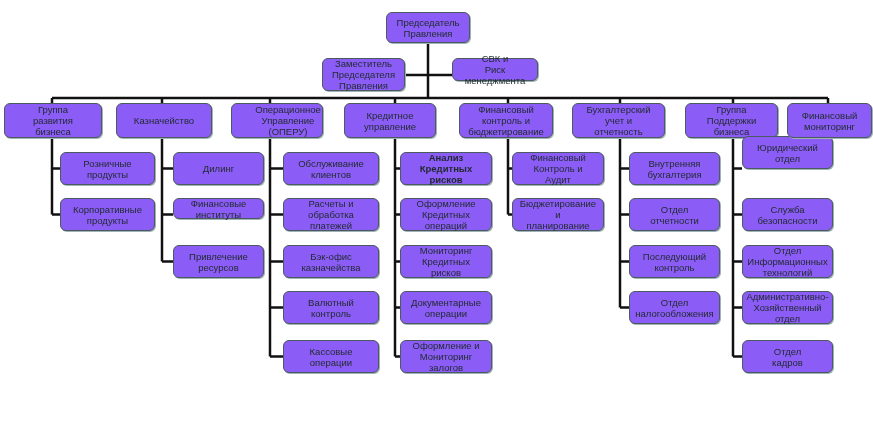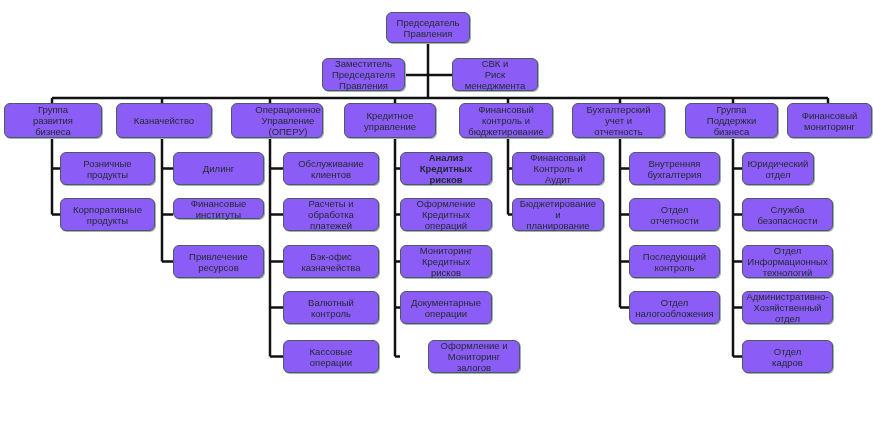--- a/index.html
+++ b/index.html
@@ -63,21 +63,21 @@
     <line x1="733" y1="356.5" x2="742" y2="356.5" stroke="#111" stroke-width="2.5"></line>
     <line x1="828" y1="98" x2="828" y2="103" stroke="#111" stroke-width="2.5"></line>
   </svg>
 
 <div class="box" style="left:386px;top:12px;width:84px;height:31px;">Председатель
 Правления</div>
 
 <div class="box" style="left:322px;top:58px;width:83px;height:33px;">Заместитель
 Председателя
 Правления</div>
-<div class="box" style="left:452px;top:58px;width:86px;height:33px;">СВК и
+<div class="box" style="left:452px;top:58px;width:86px;height:23px;">СВК и
 Риск
 менеджмента</div>
 
 <div id="depts">
     <div class="box" style="left: 4px; top: 103px; width: 98px; height: 35px;">Группа
 развития
 бизнеса</div>
     <div class="box" style="left: 60px; top: 152px; width: 95px; height: 33px;">Розничные
 продукты</div>
     <div class="box" style="left: 60px; top: 198px; width: 95px; height: 33px;">Корпоративные
@@ -108,21 +108,21 @@
 Кредитных
 рисков</div>
     <div class="box" style="left: 400px; top: 198px; width: 92px; height: 33px;">Оформление
 Кредитных
 операций</div>
     <div class="box" style="left: 400px; top: 245px; width: 92px; height: 33px;">Мониторинг
 Кредитных
 рисков</div>
     <div class="box" style="left: 400px; top: 291px; width: 92px; height: 33px;">Документарные
 операции</div>
-    <div class="box" style="left: 400px; top: 340px; width: 92px; height: 33px; margin-left: 28px;">Оформление и
+    <div class="box" style="left: 400px; top: 340px; width: 92px; height: 33px;">Оформление и
 Мониторинг
 залогов</div>
     <div class="box" style="left: 459px; top: 103px; width: 94px; height: 35px;">Финансовый
 контроль и
 бюджетирование</div>
     <div class="box" style="left: 512px; top: 152px; width: 92px; height: 33px;">Финансовый
 Контроль и
 Аудит</div>
     <div class="box" style="left: 512px; top: 198px; width: 92px; height: 33px;">Бюджетирование
 и
@@ -134,21 +134,21 @@
 бухгалтерия</div>
     <div class="box" style="left: 629px; top: 198px; width: 91px; height: 33px;">Отдел
 отчетности</div>
     <div class="box" style="left: 629px; top: 245px; width: 91px; height: 33px;">Последующий
 контроль</div>
     <div class="box" style="left: 629px; top: 291px; width: 91px; height: 33px;">Отдел
 налогообложения</div>
     <div class="box" style="left: 685px; top: 103px; width: 93px; height: 35px;">Группа
 Поддержки
 бизнеса</div>
-    <div class="box" style="left: 742px; top: 152px; width: 72px; height: 33px;">Юридический
+    <div class="box" style="left: 742px; top: 136px; width: 91px; height: 33px;">Юридический
 отдел</div>
     <div class="box" style="left: 742px; top: 198px; width: 91px; height: 33px;">Служба
 безопасности</div>
     <div class="box" style="left: 742px; top: 245px; width: 91px; height: 33px;">Отдел
 Информационных
 технологий</div>
     <div class="box" style="left: 742px; top: 291px; width: 91px; height: 33px;">Административно-
 Хозяйственный
 отдел</div>
     <div class="box" style="left: 742px; top: 340px; width: 91px; height: 33px;">Отдел

